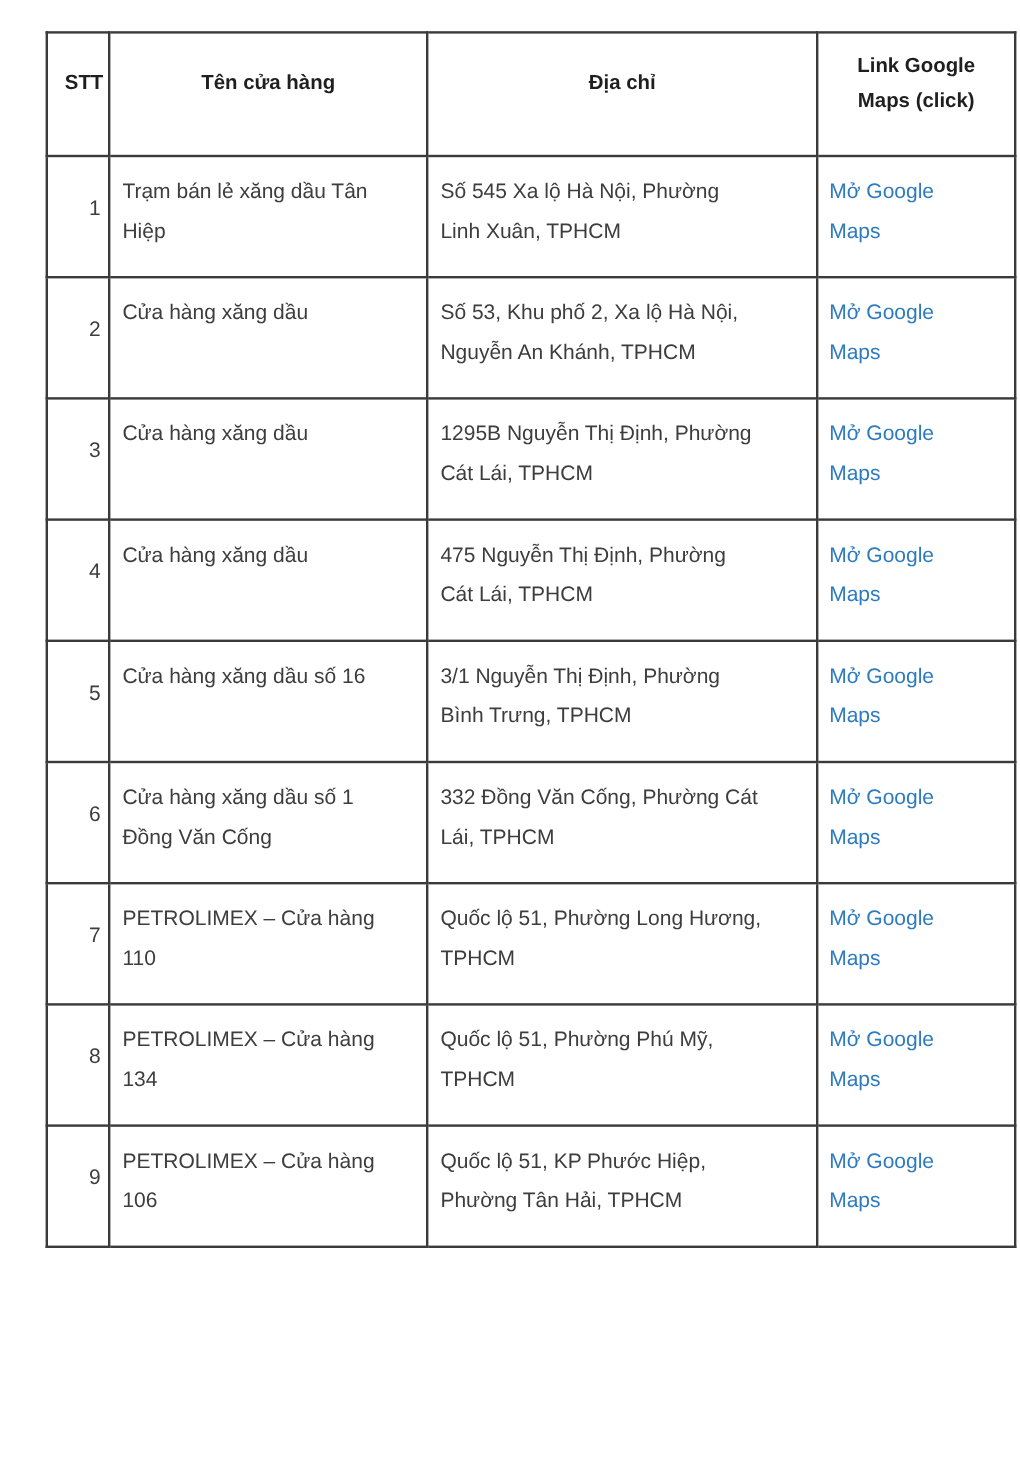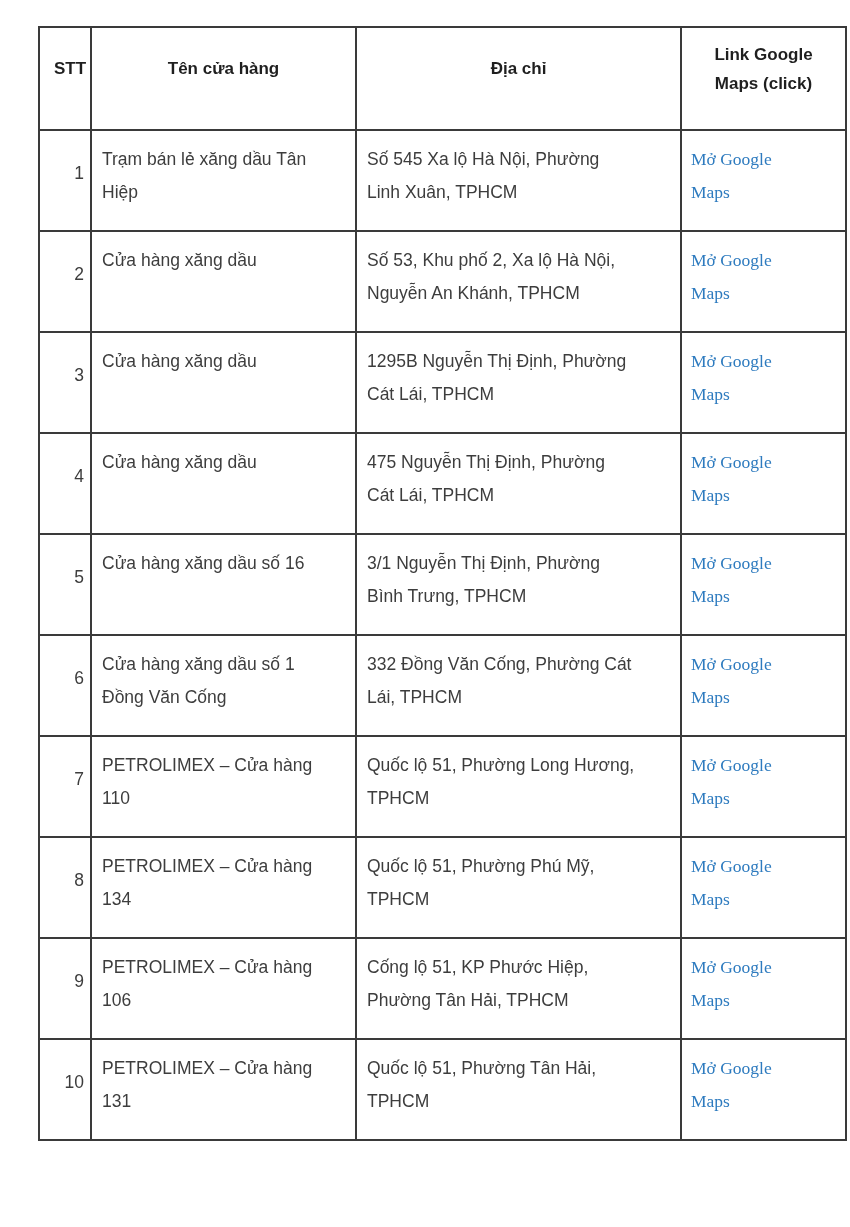--- a/index.html
+++ b/index.html
@@ -64,21 +64,20 @@
     padding: 12px 45px 0 10px;
     margin-left: 28px;
   }
   td.link {
     padding: 12px 44px 0 9px;
   }
   td.link a {
     color: var(--link-color, #2e7bbf);
     text-decoration: none;
     cursor: pointer;
-    font-family: Liberation Serif, serif;
   }
 </style>
 </head>
 <body>
 
 <div class="page">
   <table class="store-table">
     <colgroup>
       <col class="c-stt">
       <col class="c-name">
@@ -162,30 +161,22 @@
     <td class="name">PETROLIMEX – Cửa hàng 134</td>
     <td class="addr">Quốc lộ 51, Phường Phú Mỹ, TPHCM</td>
     <td class="link">
       <a href="#">Mở Google Maps</a>
     </td>
   </tr>
 
   <tr>
     <td class="stt">9</td>
     <td class="name">PETROLIMEX – Cửa hàng 106</td>
-    <td class="addr">Cống lộ 51, KP Phước Hiệp, Phường Tân Hải, TPHCM</td>
+    <td class="addr">Quốc lộ 51, KP Phước Hiệp, Phường Tân Hải, TPHCM</td>
     <td class="link">
       <a href="#">Mở Google Maps</a>
     </td>
   </tr>
 
-  <tr>
-    <td class="stt">10</td>
-    <td class="name">PETROLIMEX – Cửa hàng 131</td>
-    <td class="addr">Quốc lộ 51, Phường Tân Hải, TPHCM</td>
-    <td class="link">
-      <a href="#">Mở Google Maps</a>
-    </td>
-  </tr>
 
 </tbody>
   </table>
 </div>
 
 </body></html>

